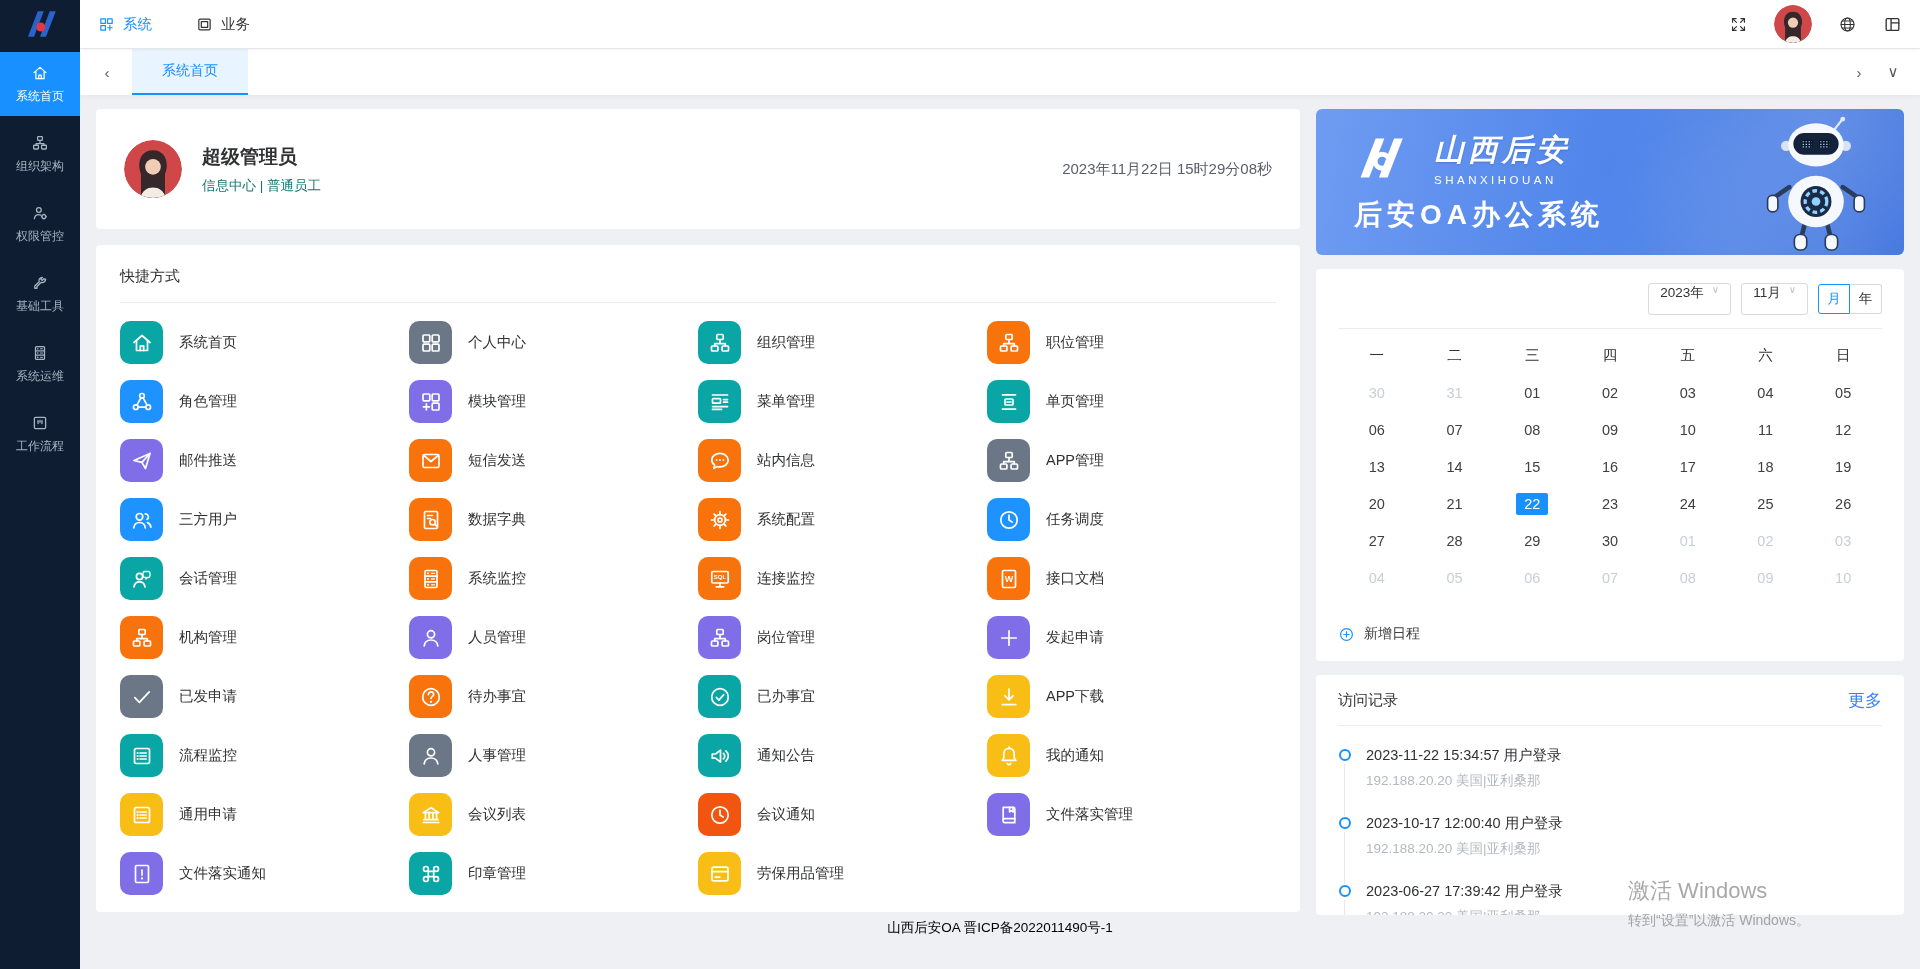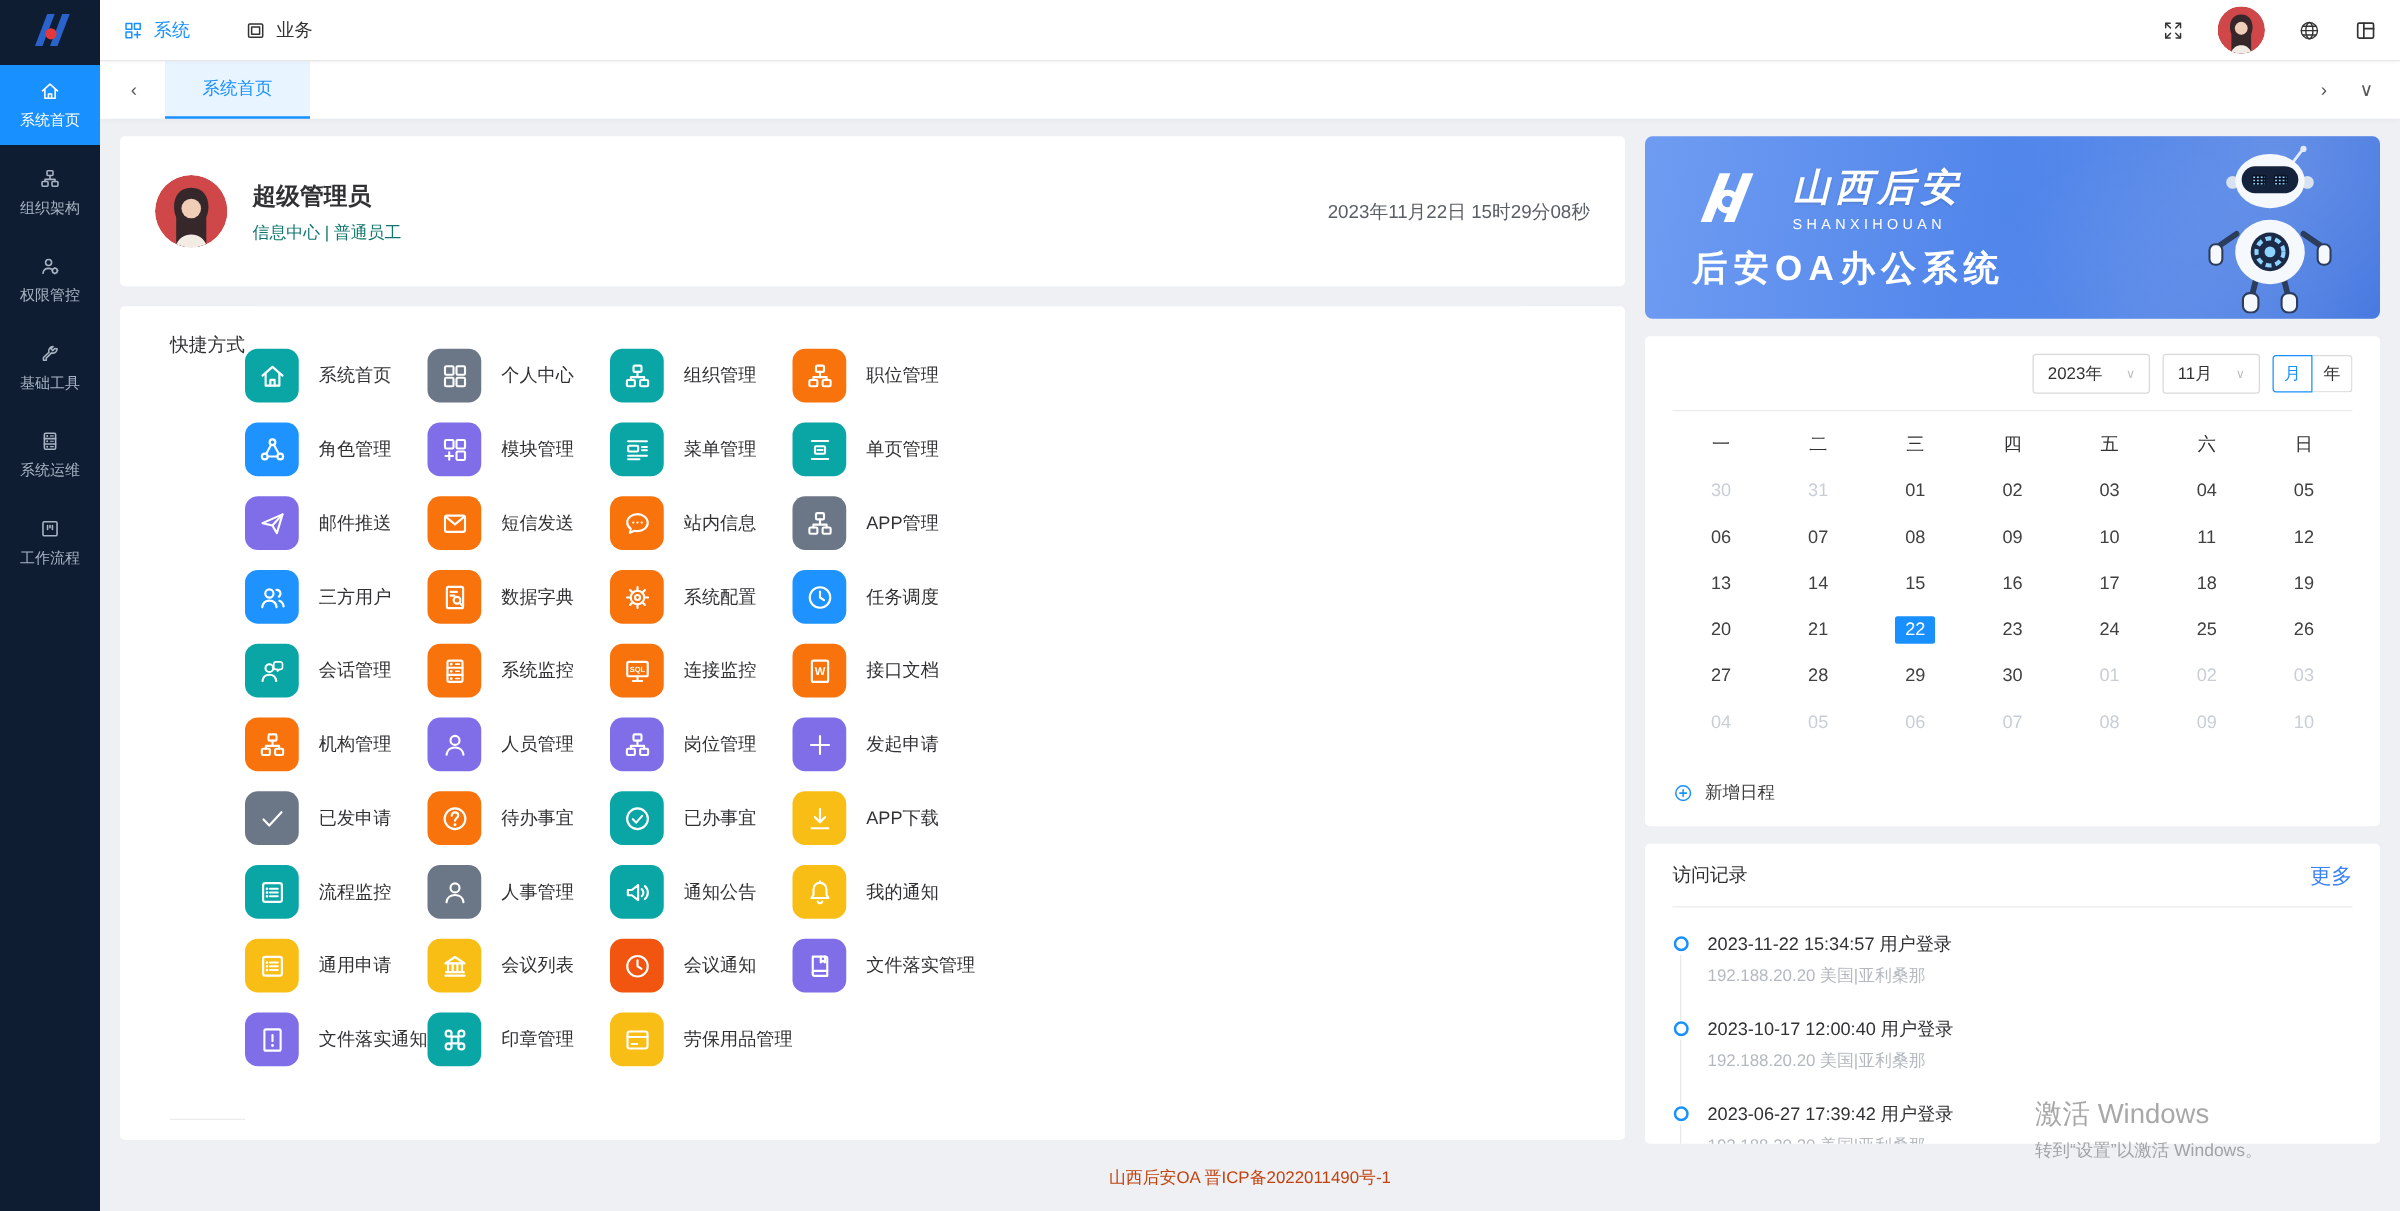--- a/index.html
+++ b/index.html
@@ -41,21 +41,21 @@
   .col-left{flex:1;display:flex;flex-direction:column;gap:16px;min-width:0}
   .card{background:#fff;border-radius:4px}
 
   .user-card{height:120px;display:flex;align-items:center;padding:0 28px;flex:none}
   .avatar-big{width:58px;height:58px;border-radius:50%;overflow:hidden;flex:none}
   .user-info{margin-left:20px}
   .user-name{font-size:19px;font-weight:bold;color:#303133}
   .user-meta{font-size:13.5px;color:#0f766e;margin-top:7px}
   .datetime{margin-left:auto;font-size:15px;color:#5a5e66}
 
-  .shortcut-card{height:667px;padding:16px 40px;box-sizing:border-box;display:flex;flex-direction:row}
+  .shortcut-card{height:667px;padding:16px 24px;box-sizing:border-box;display:flex;flex-direction:column}
   .sc-title{font-size:15px;color:#303133;padding:6px 0 16px;border-bottom:1px solid #ececec}
   .sc-grid{display:grid;grid-template-columns:repeat(4,1fr);grid-auto-rows:59px;align-items:center;margin-top:10px}
   .sc-item{display:flex;align-items:center;gap:16px;cursor:pointer}
   .sc-icon{width:43px;height:43px;border-radius:10px;display:flex;align-items:center;justify-content:center;color:#fff;flex:none}
   .sc-icon svg{width:24px;height:24px}
   .sc-label{font-size:14.5px;color:#303133}
 
   
   .col-right{width:588px;flex:none;display:flex;flex-direction:column;gap:14px}
   .banner{height:146px;border-radius:6px;flex:none;position:relative;overflow:hidden;color:#fff;
@@ -65,21 +65,21 @@
           background:radial-gradient(circle at 86% 10%,rgba(255,255,255,.18),transparent 42%),
                      radial-gradient(circle at 70% 120%,rgba(255,255,255,.10),transparent 38%)}
   .brand-row{display:flex;align-items:center;gap:28px;position:relative}
   .brand-cn{font-size:30px;font-weight:bold;font-style:italic;letter-spacing:4px;text-shadow:0 1px 2px rgba(0,0,0,.15)}
   .brand-en{font-size:11.5px;letter-spacing:3.5px;margin-top:3px}
   .banner-sub{position:relative;font-size:28px;font-weight:bold;letter-spacing:5px;margin-top:10px}
   .robot{position:absolute;right:26px;top:6px}
 
   .cal-card{height:392px;box-sizing:border-box;padding:14px 22px;display:flex;flex-direction:column;flex:none}
   .cal-header{display:flex;justify-content:flex-end;align-items:center;gap:10px;padding-bottom:13px;border-bottom:1px solid #ececec}
-  .sel{border:1px solid #d9d9d9;border-radius:3px;height:30px;display:flex;align-items:center;gap:19px;
+  .sel{border:1px solid #d9d9d9;border-radius:3px;height:30px;display:flex;gap:8px;
        padding:0 11px;font-size:13.5px;color:#333;cursor:pointer;background:#fff}
   .caret{color:#bfbfbf;font-size:10px}
   .modegrp{display:flex;align-items:center;cursor:pointer}
   .modebtn{height:30px;min-width:32px;box-sizing:border-box;display:flex;align-items:center;justify-content:center;
            font-size:13.5px;border:1px solid #d9d9d9;color:#333;background:#fff;padding:0 6px}
   .modebtn:first-child{border-radius:3px 0 0 3px}
   .modebtn:last-child{border-radius:0 3px 3px 0;border-left:none}
   .modebtn.on{border:1px solid #1890ff;color:#1890ff;z-index:1}
   .cal-grid{display:grid;grid-template-columns:repeat(7,1fr);grid-auto-rows:37px;align-items:center;
             text-align:center;font-size:14.5px;color:#404040;margin-top:8px}
@@ -94,21 +94,21 @@
   .v-header{display:flex;justify-content:space-between;align-items:center;padding-bottom:13px;border-bottom:1px solid #ececec}
   .v-title{font-size:15px;color:#303133}
   .v-more{font-size:17px;color:#3b82f6;cursor:pointer}
   .v-list{margin-top:20px}
   .v-item{position:relative;padding-left:28px;padding-bottom:24px}
   .v-item::before{content:"";position:absolute;left:1px;top:3px;width:8px;height:8px;border:2px solid #1890ff;border-radius:50%;background:#fff}
   .v-item::after{content:"";position:absolute;left:6px;top:18px;bottom:-2px;width:1px;background:#e8e8e8}
   .v-item-title{font-size:14.5px;color:#303133}
   .v-item-detail{font-size:13.5px;color:#b4b9c0;margin-top:7px}
 
-  .page-footer{position:absolute;left:0;right:0;bottom:18px;text-align:center;font-size:13.5px;color:#c2410c;pointer-events:none}
+  .page-footer{position:absolute;left:0;right:0;bottom:32px;text-align:center;font-size:13.5px;color:#000000;pointer-events:none}
 
   .watermark{position:absolute;left:1628px;top:876px;color:rgba(115,115,115,.62);z-index:20;pointer-events:none}
   .wm1{font-size:22px}
   .wm2{font-size:14px;margin-top:6px}
 </style>
 </head>
 <body>
 
 <svg width="0" height="0" style="position:absolute">
   <defs>

